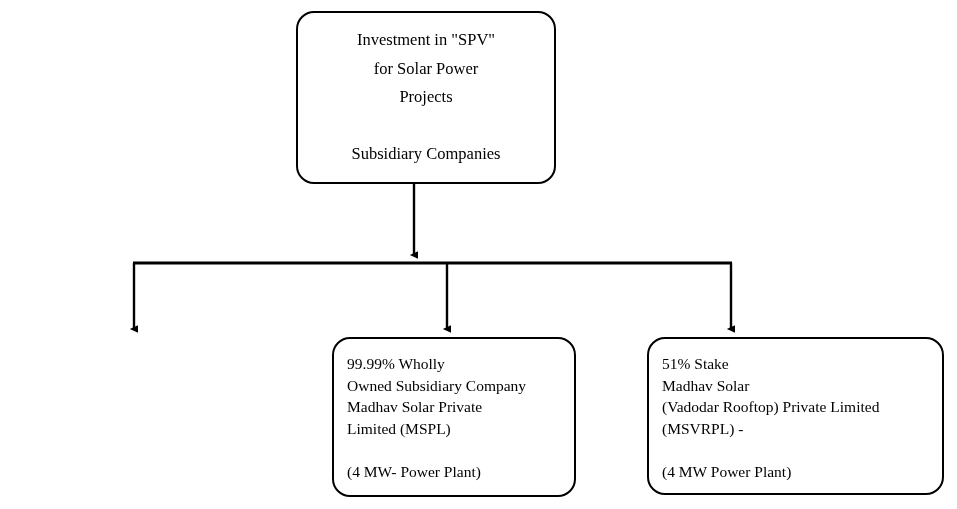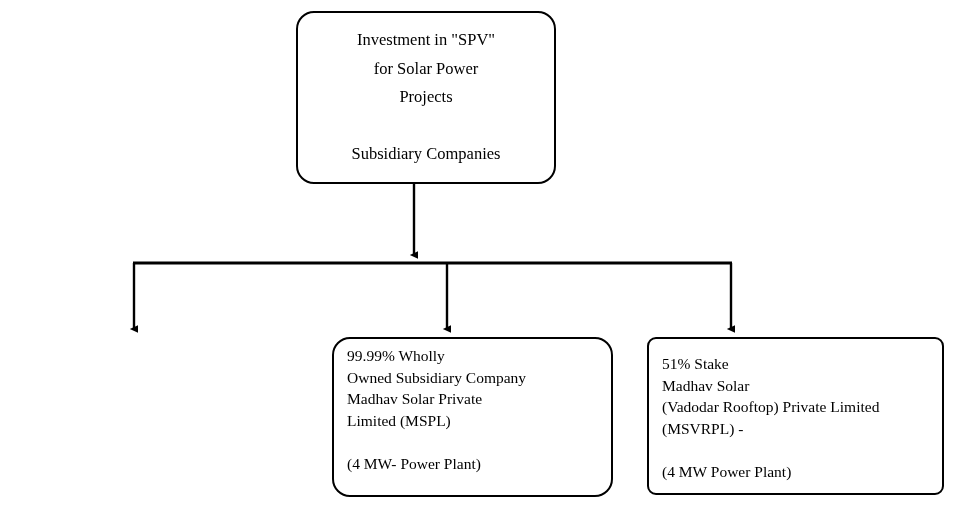--- a/index.html
+++ b/index.html
@@ -41,35 +41,34 @@
     left: 32px;
     top: 337px;
     width: 233px;
     height: 160px;
     align-items: center;
     justify-content: center;
   }
   #node-middle {
     left: 332px;
     top: 337px;
-    width: 281px;
+    width: 244px;
     height: 160px;
     align-items: flex-start;
     justify-content: flex-start;
-    padding: 6px 10px 10px 13px;
+    padding: 14px 10px 10px 13px;
   }
   #node-right {
     left: 647px;
     top: 337px;
     width: 297px;
     height: 158px;
     align-items: flex-start;
     justify-content: flex-start;
     padding: 14px 10px 10px 13px;
-    border-radius: 9px;
   }
   .node-text {
     margin: 0;
     padding: 0;
     white-space: pre;
   }
   #node-root .node-text {
     text-align: center;
     font-size: 16.5px;
     line-height: 28.5px;

